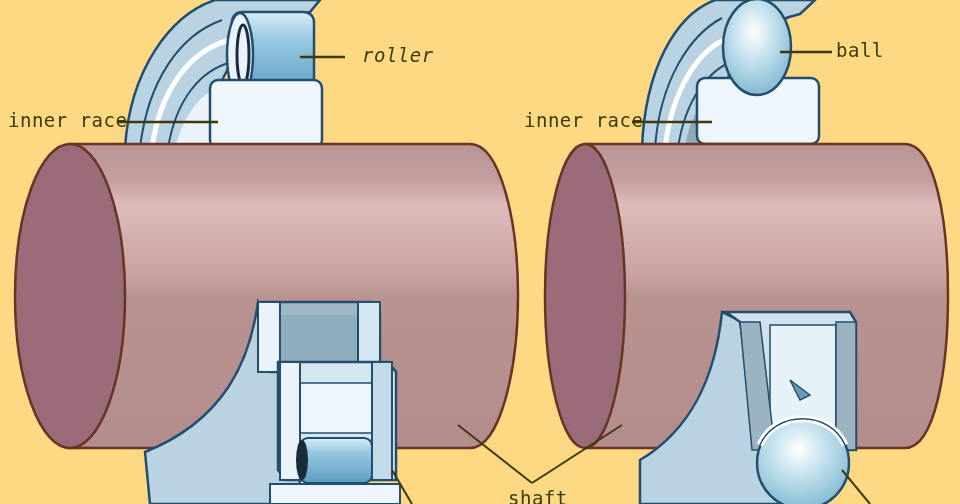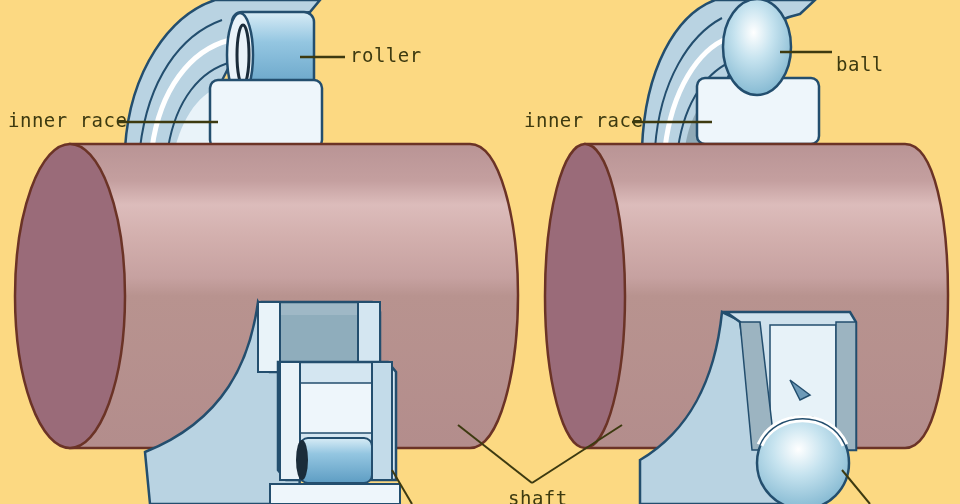--- a/index.html
+++ b/index.html
@@ -125,17 +125,17 @@
     <line x1="842" y1="470" x2="870" y2="504" stroke="#3d3a10" stroke-width="2"></line>
   </g>
 
   <g>
     <line x1="458" y1="425" x2="532" y2="483" stroke="#3d3a10" stroke-width="2"></line>
     <line x1="622" y1="425" x2="532" y2="483" stroke="#3d3a10" stroke-width="2"></line>
   </g>
   <line x1="392" y1="470" x2="412" y2="504" stroke="#3d3a10" stroke-width="2"></line>
 </svg>
 
-<div class="lbl" style="left:350px; top:46px;">roller</div>
+<div class="lbl" style="left:362px; top:46px;font-style:italic;">roller</div>
 <div class="lbl" style="left:8px; top:111px;">inner race</div>
-<div class="lbl" style="left:836px; top:55px;">ball</div>
+<div class="lbl" style="left:836px; top:41px;">ball</div>
 <div class="lbl" style="left:524px; top:111px;">inner race</div>
 <div class="lbl" style="left:508px; top:489px;">shaft</div>
 
 </body></html>

